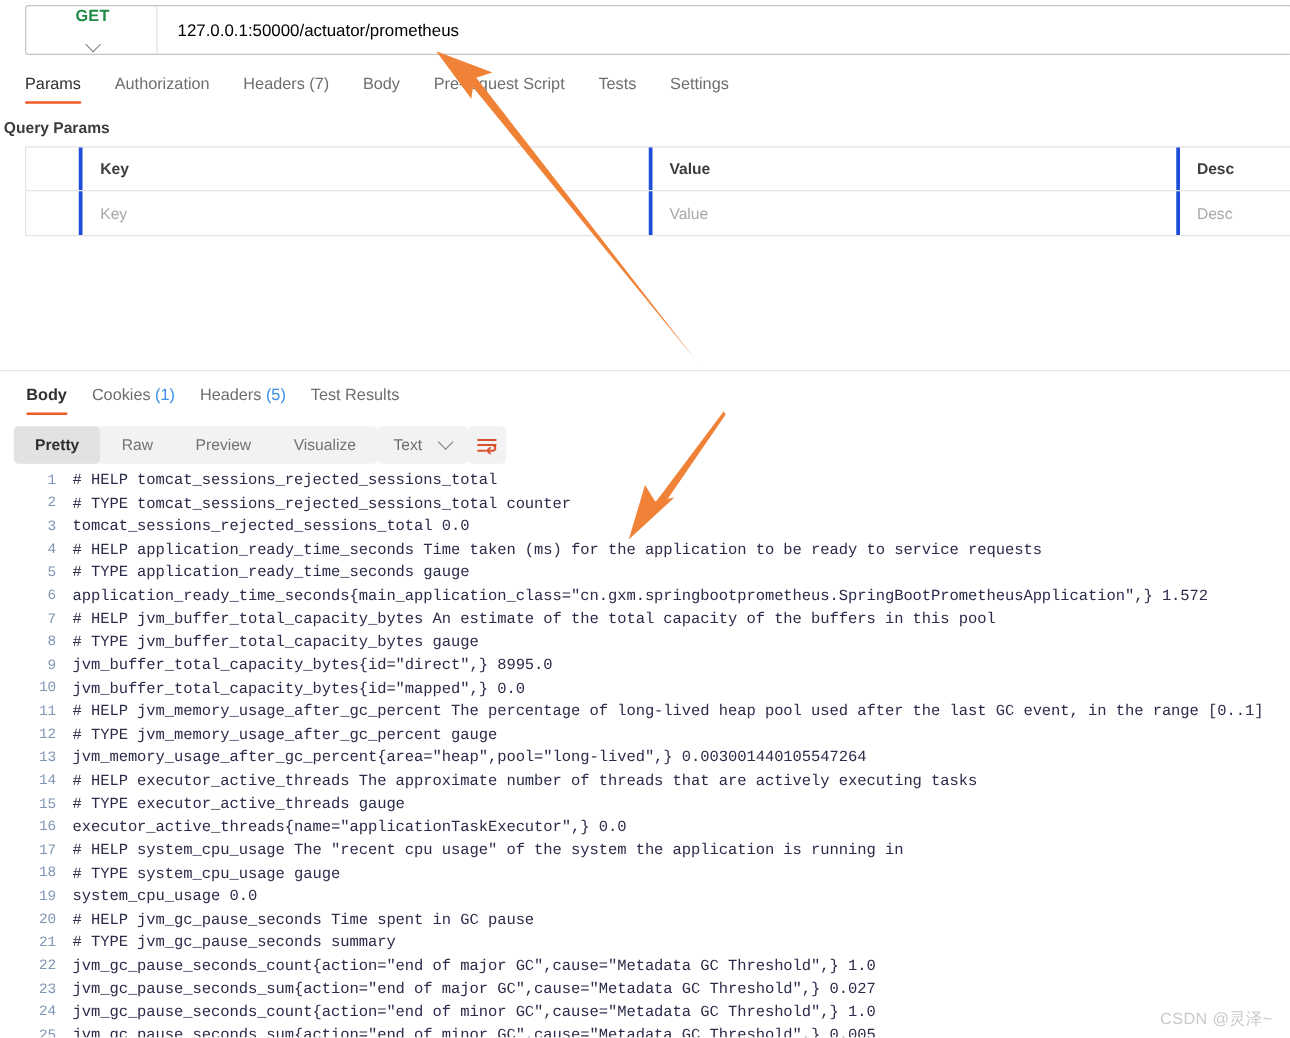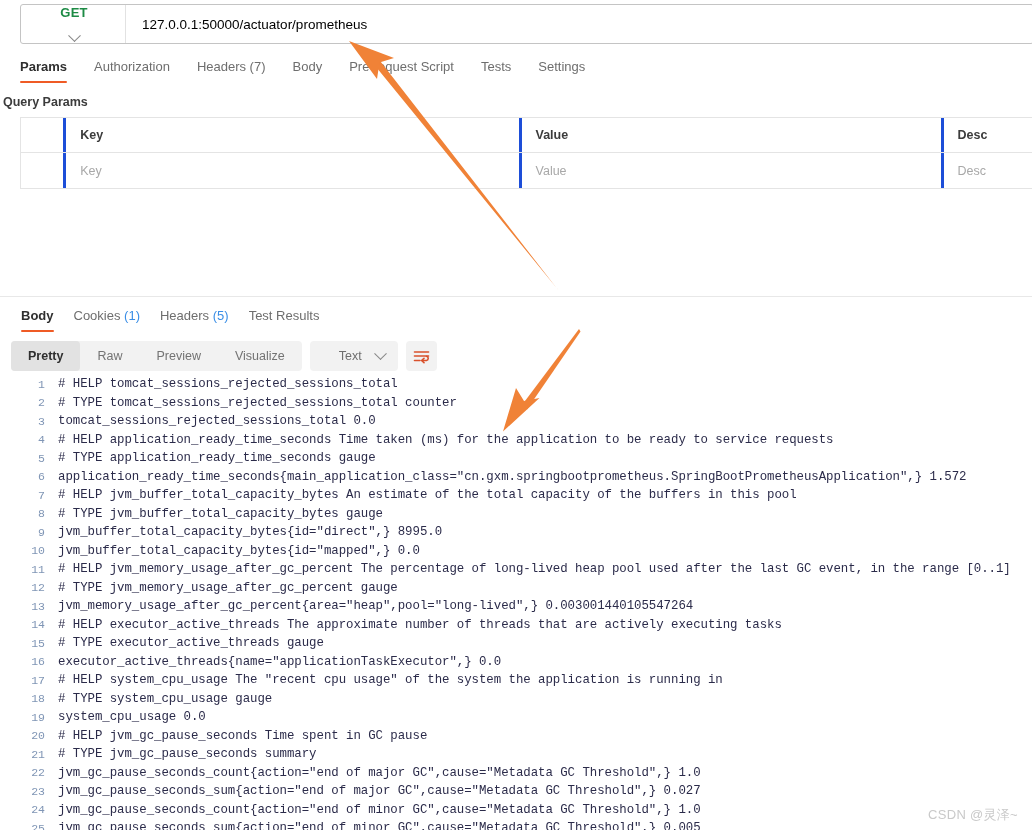--- a/index.html
+++ b/index.html
@@ -30,21 +30,21 @@
     font-family:"Liberation Sans", sans-serif; font-size:13.5px; color:#000000;
     padding-left:16px;
   }
 
   
   .req-tabs { position:absolute; left:20px; top:55px; display:flex; gap:0; }
   .req-tab {
     font-size:13px; color:#6e6e6e; padding:4px 0 9px 0; margin-right:27px;
     cursor:pointer; white-space:nowrap; position:relative;
   }
-  .req-tab.active { color:#2f2f2f; font-weight:700; }
+  .req-tab.active { color:#2f2f2f; font-weight:400; }
   .req-tab.active::after {
     content:""; position:absolute; left:0; right:0; bottom:0;
     height:2.5px; background:#ef5b25; border-radius:2px;
   }
 
   .section-label {
     position:absolute; left:3px; top:95px;
     font-size:12.5px; font-weight:bold; color:#3c3c3c;
   }
 
@@ -77,34 +77,34 @@
     cursor:pointer; white-space:nowrap; position:relative;
   }
   .resp-tab.active { color:#2f2f2f; font-weight:600; }
   .resp-tab.active::after {
     content:""; position:absolute; left:10px; right:10px; bottom:0;
     height:2.5px; background:#ef5b25; border-radius:2px;
   }
   .resp-tab .cnt { color:#3a8ee6; }
 
   
-  .view-toolbar { position:absolute; left:11px; top:341px; display:flex; align-items:center; gap:8px; }
+  .view-toolbar { position:absolute; left:11px; top:341px; display:flex; align-items:center; }
   .seg {
     display:flex; background:#f2f2f2; border-radius:4px; height:30px; align-items:center;
   }
   .seg-item {
     font-size:12.5px; color:#737373; padding:0 17px; height:30px;
     display:flex; align-items:center; cursor:pointer; border-radius:4px;
   }
   .seg-item.active { background:#e2e2e2; color:#2f2f2f; font-weight:600; }
   .fmt-select {
     display:flex; align-items:center; gap:14px; background:#f2f2f2;
     border-radius:4px; height:30px; padding:0 13px; cursor:pointer;
   }
-  .fmt-select .lbl { font-size:12.5px; color:#6e6e6e;margin-left:16px; }
+  .fmt-select .lbl { font-size:12.5px; color:#6e6e6e; }
   .wrap-btn {
     width:31px; height:30px; background:#f2f2f2; border-radius:4px;
     display:flex; align-items:center; justify-content:center; cursor:pointer;
   }
 
   
   .code-area {
     position:absolute; left:0; top:375px; width:1032px; height:455px;
     overflow:hidden; background:#fff;
   }

